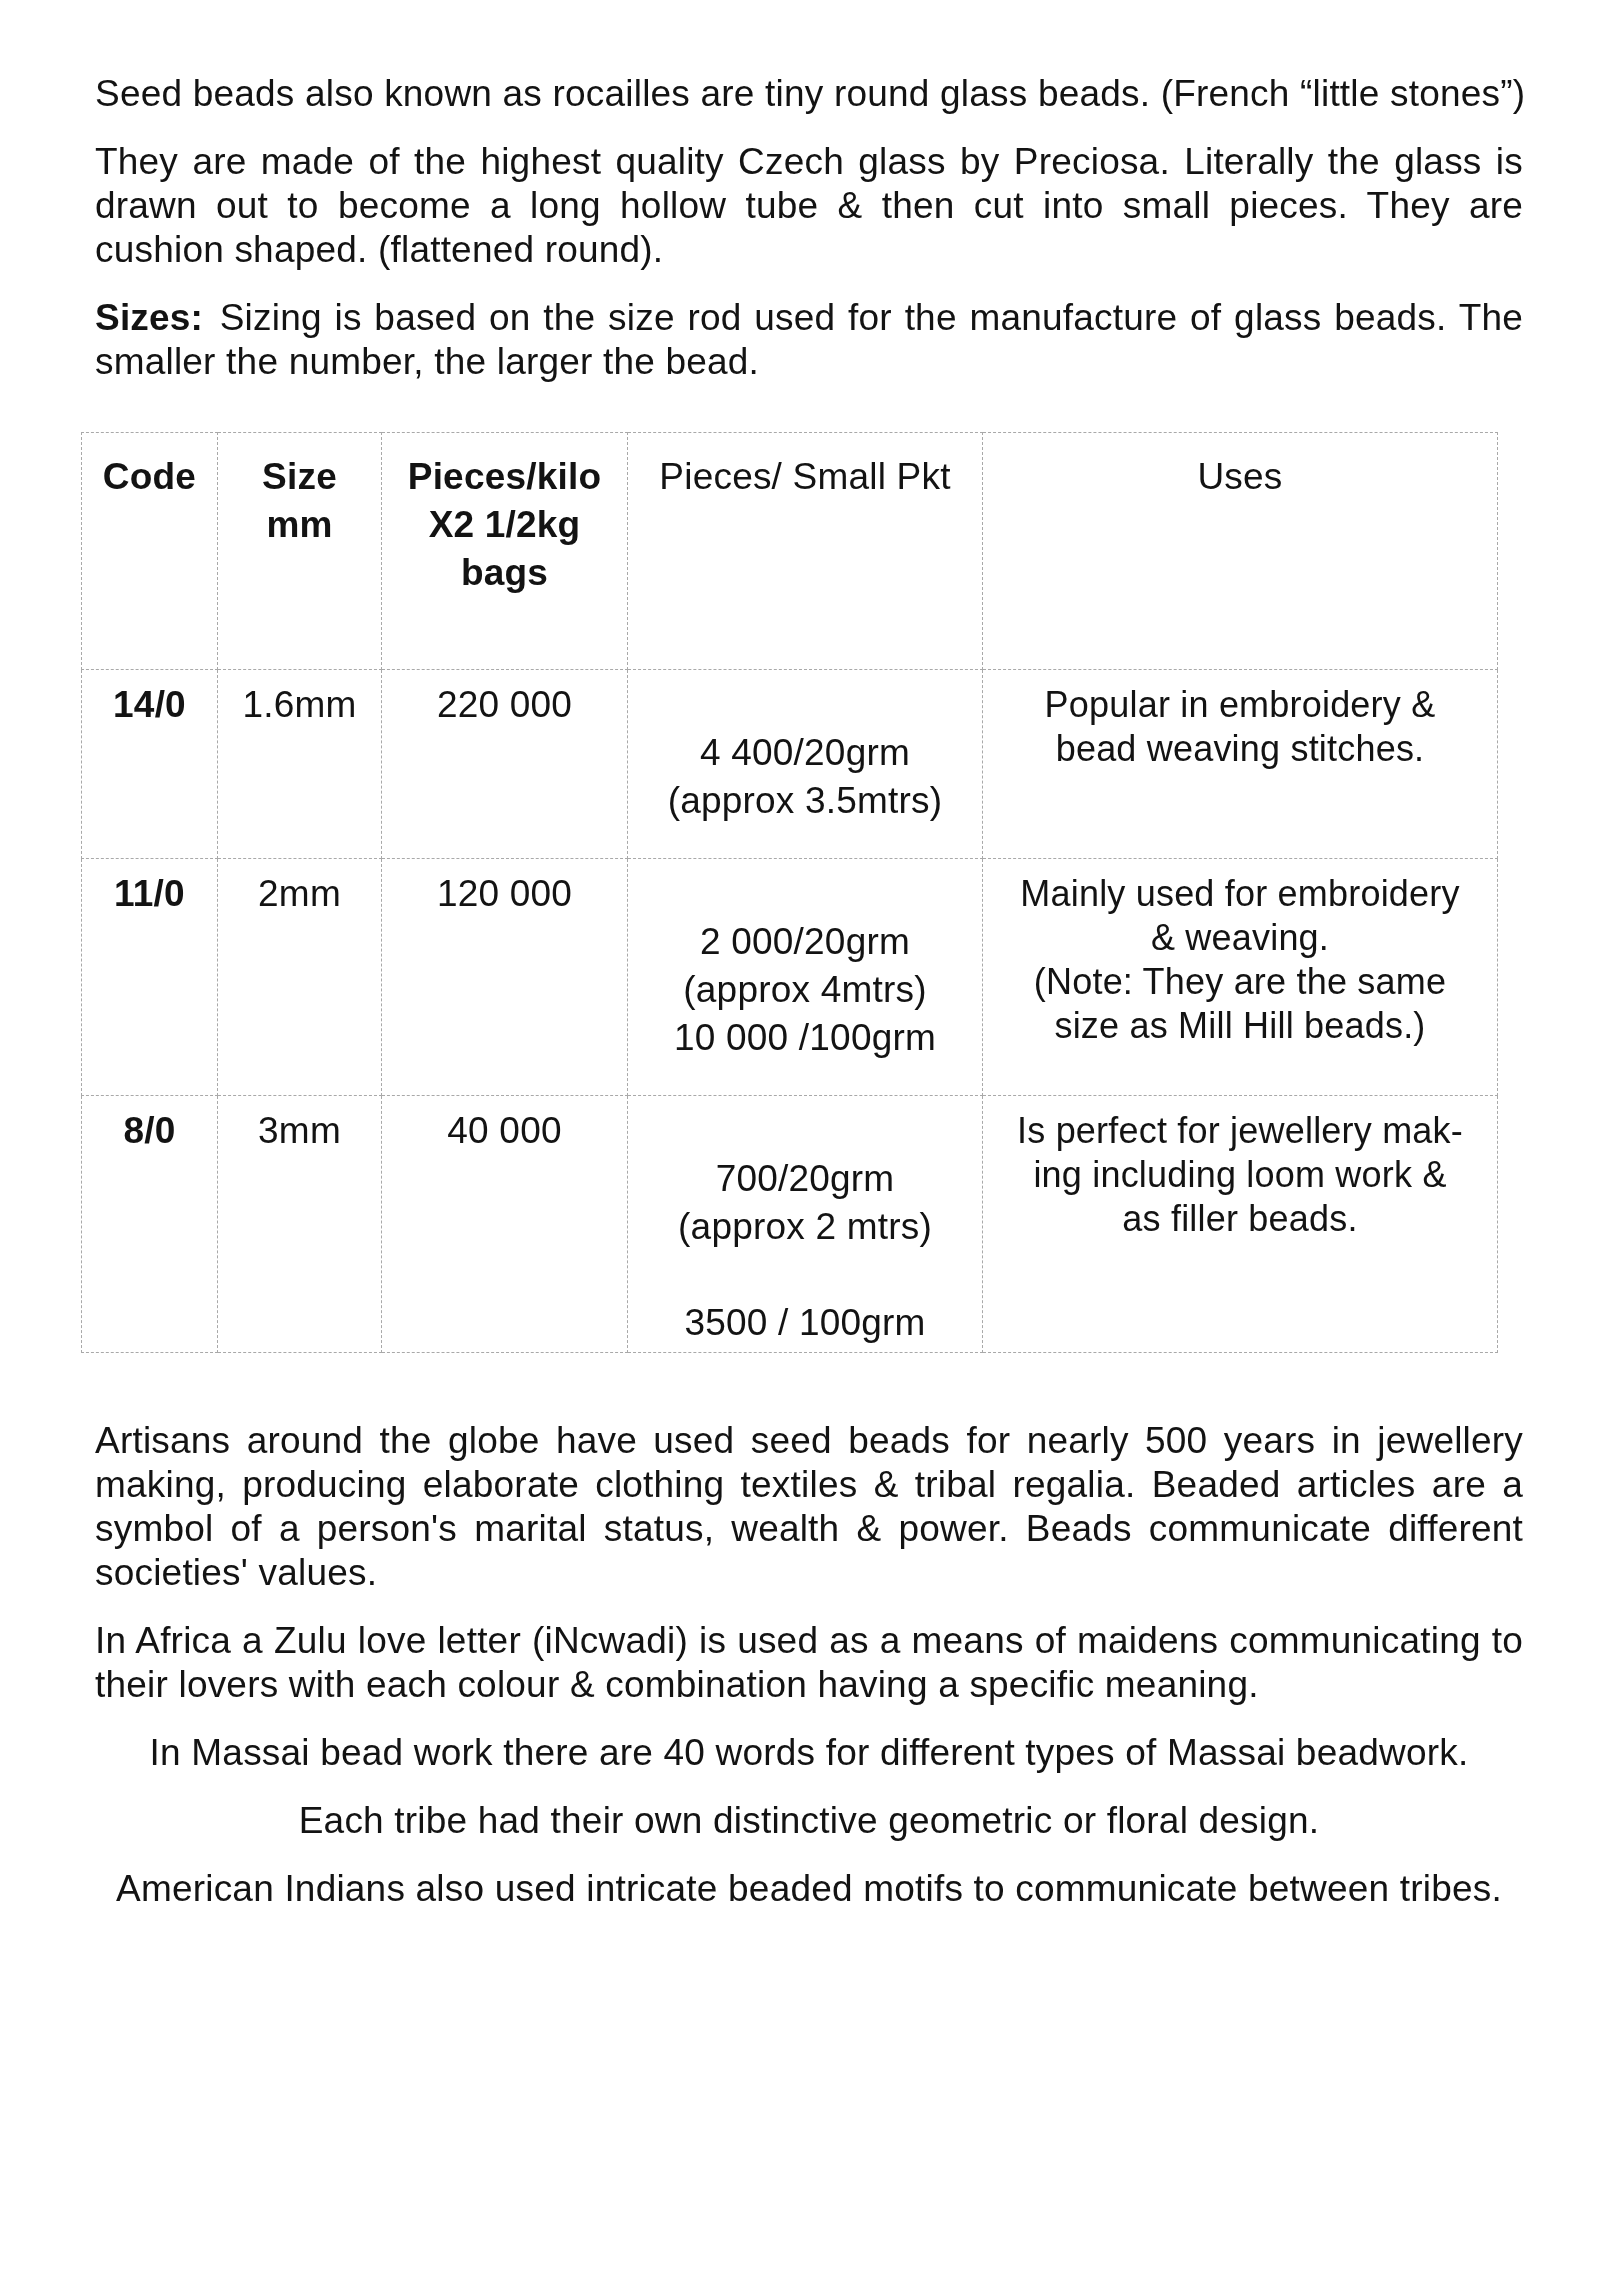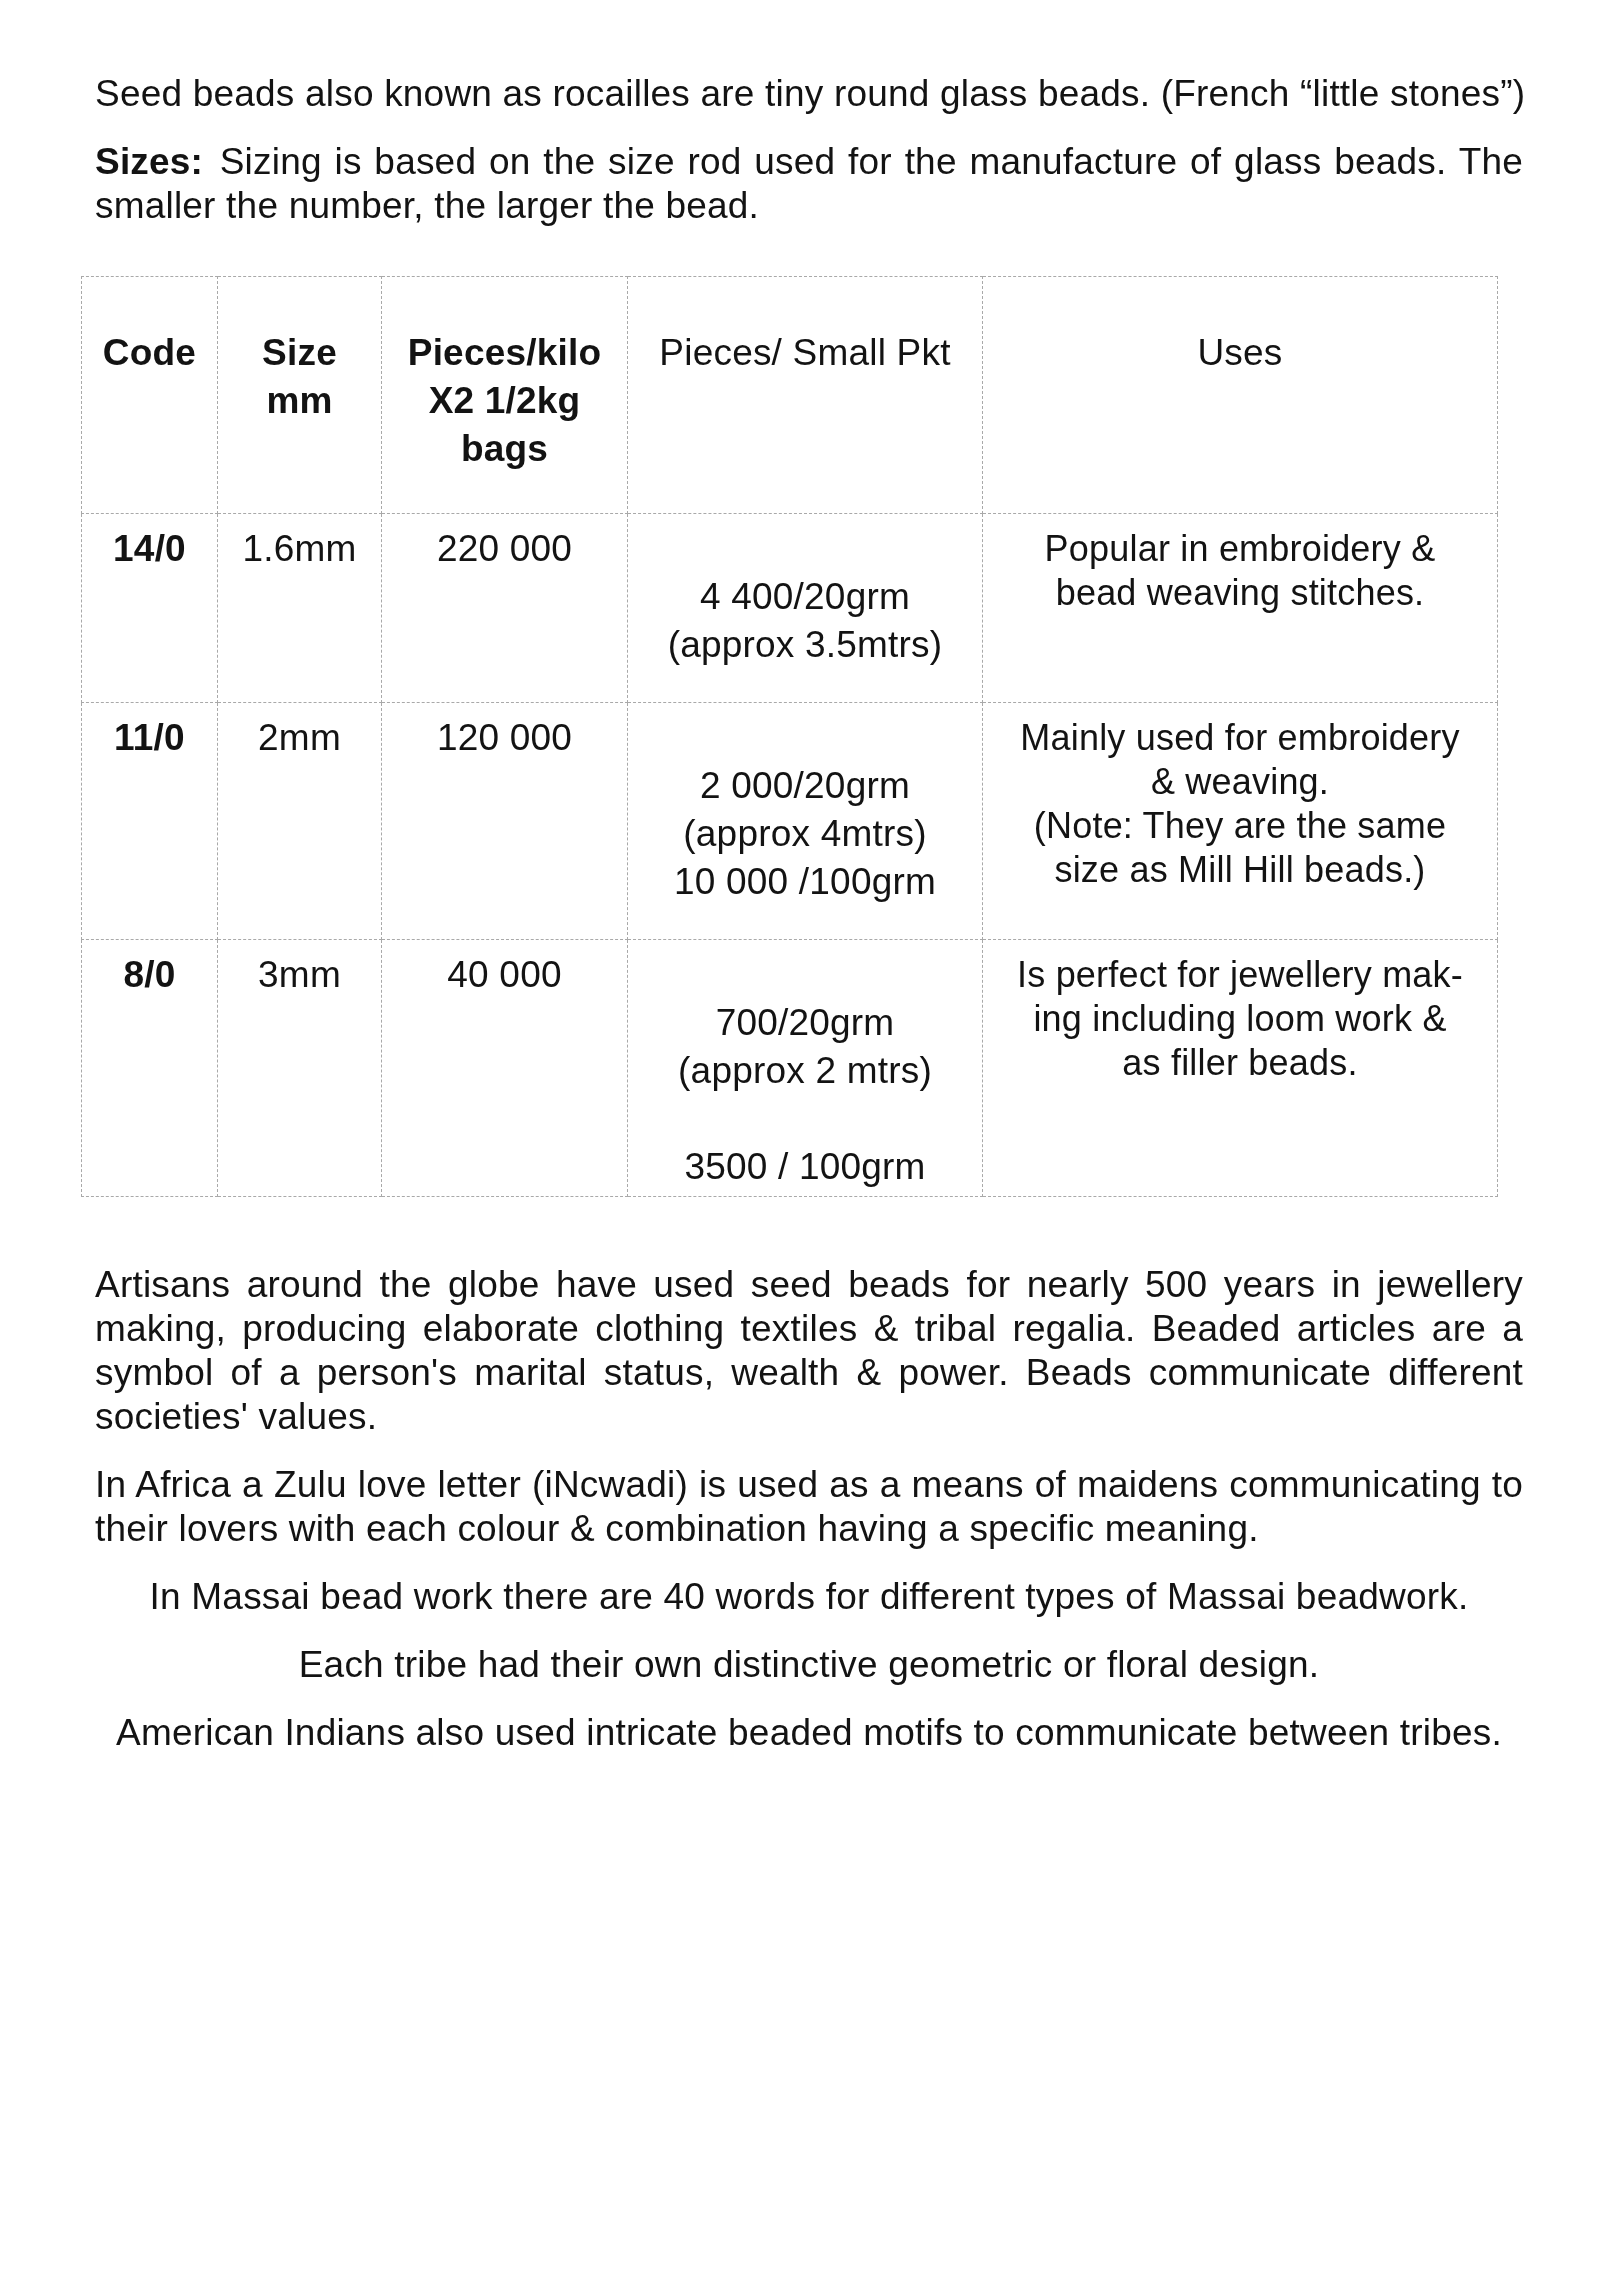--- a/index.html
+++ b/index.html
@@ -37,21 +37,21 @@
 
   .bead-table th, .bead-table td {
     border: 0.9px dashed #a9a9a9;
     vertical-align: top;
     text-align: center;
     white-space: pre-line;
     line-height: 48px;
     padding: 11px 5.5px 0 5.5px;
   }
   .bead-table th {
-    padding-top: 52px;
+    padding-top: 20px;
     font-weight: normal;
   }
   .bead-table th.hb { font-weight: bold; }
   .bead-table td.cell-code { font-weight: bold; }
   .bead-table td.cell-uses { font-size: 36px; line-height: 44px; padding-top: 13px; }
 
   tr.header-row { height: 237px; }
   tr.row-0 { height: 189px; }
   tr.row-1 { height: 237px; }
   tr.row-2 { height: 257px; }
@@ -59,20 +59,21 @@
 
   .outro-first { margin-top: 66px; }
 </style>
 </head>
 <body>
 
 <div class="page">
 
   <p class="para oneline">Seed beads also known as rocailles are tiny round glass beads. (French “little stones”)</p>
 
+  <p class="para justify">They are made of the highest quality Czech glass by Preciosa. Literally the glass is drawn out to become a long hollow tube &amp; then cut into small pieces. They are cushion shaped. (flattened round).</p>
 
   <p class="para justify">
     <span class="sizes-label">Sizes:</span><span>Sizing is based on the size rod used for the manufacture of glass beads. The smaller the number, the larger the bead.</span>
   </p>
 
   <table class="bead-table">
     <colgroup>
       <col class="c-code">
         <col class="c-size">
         <col class="c-kilo">

